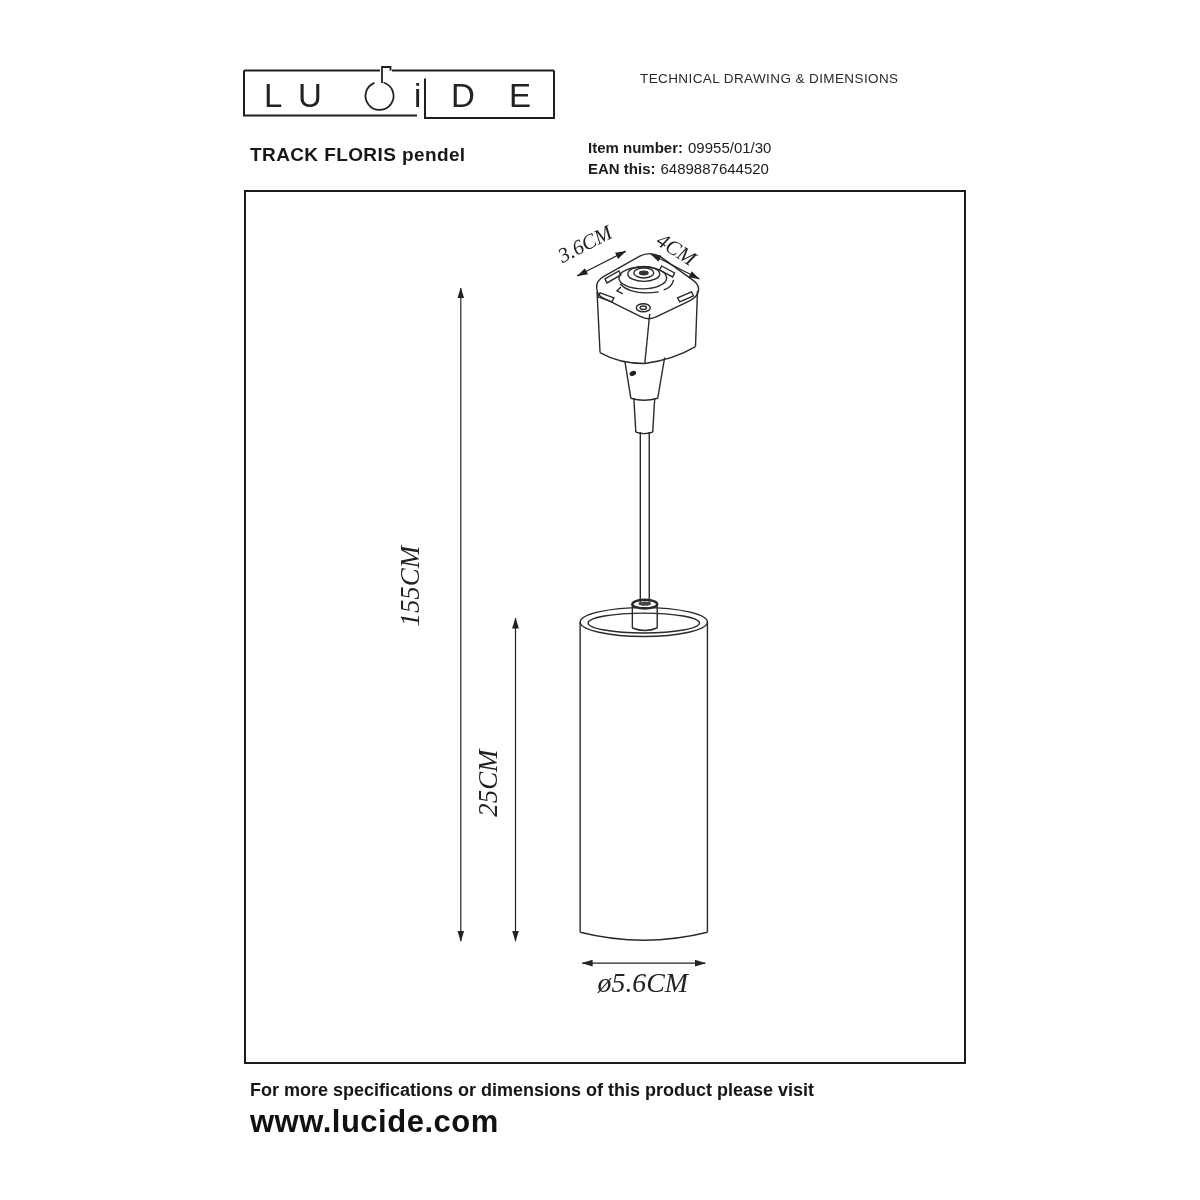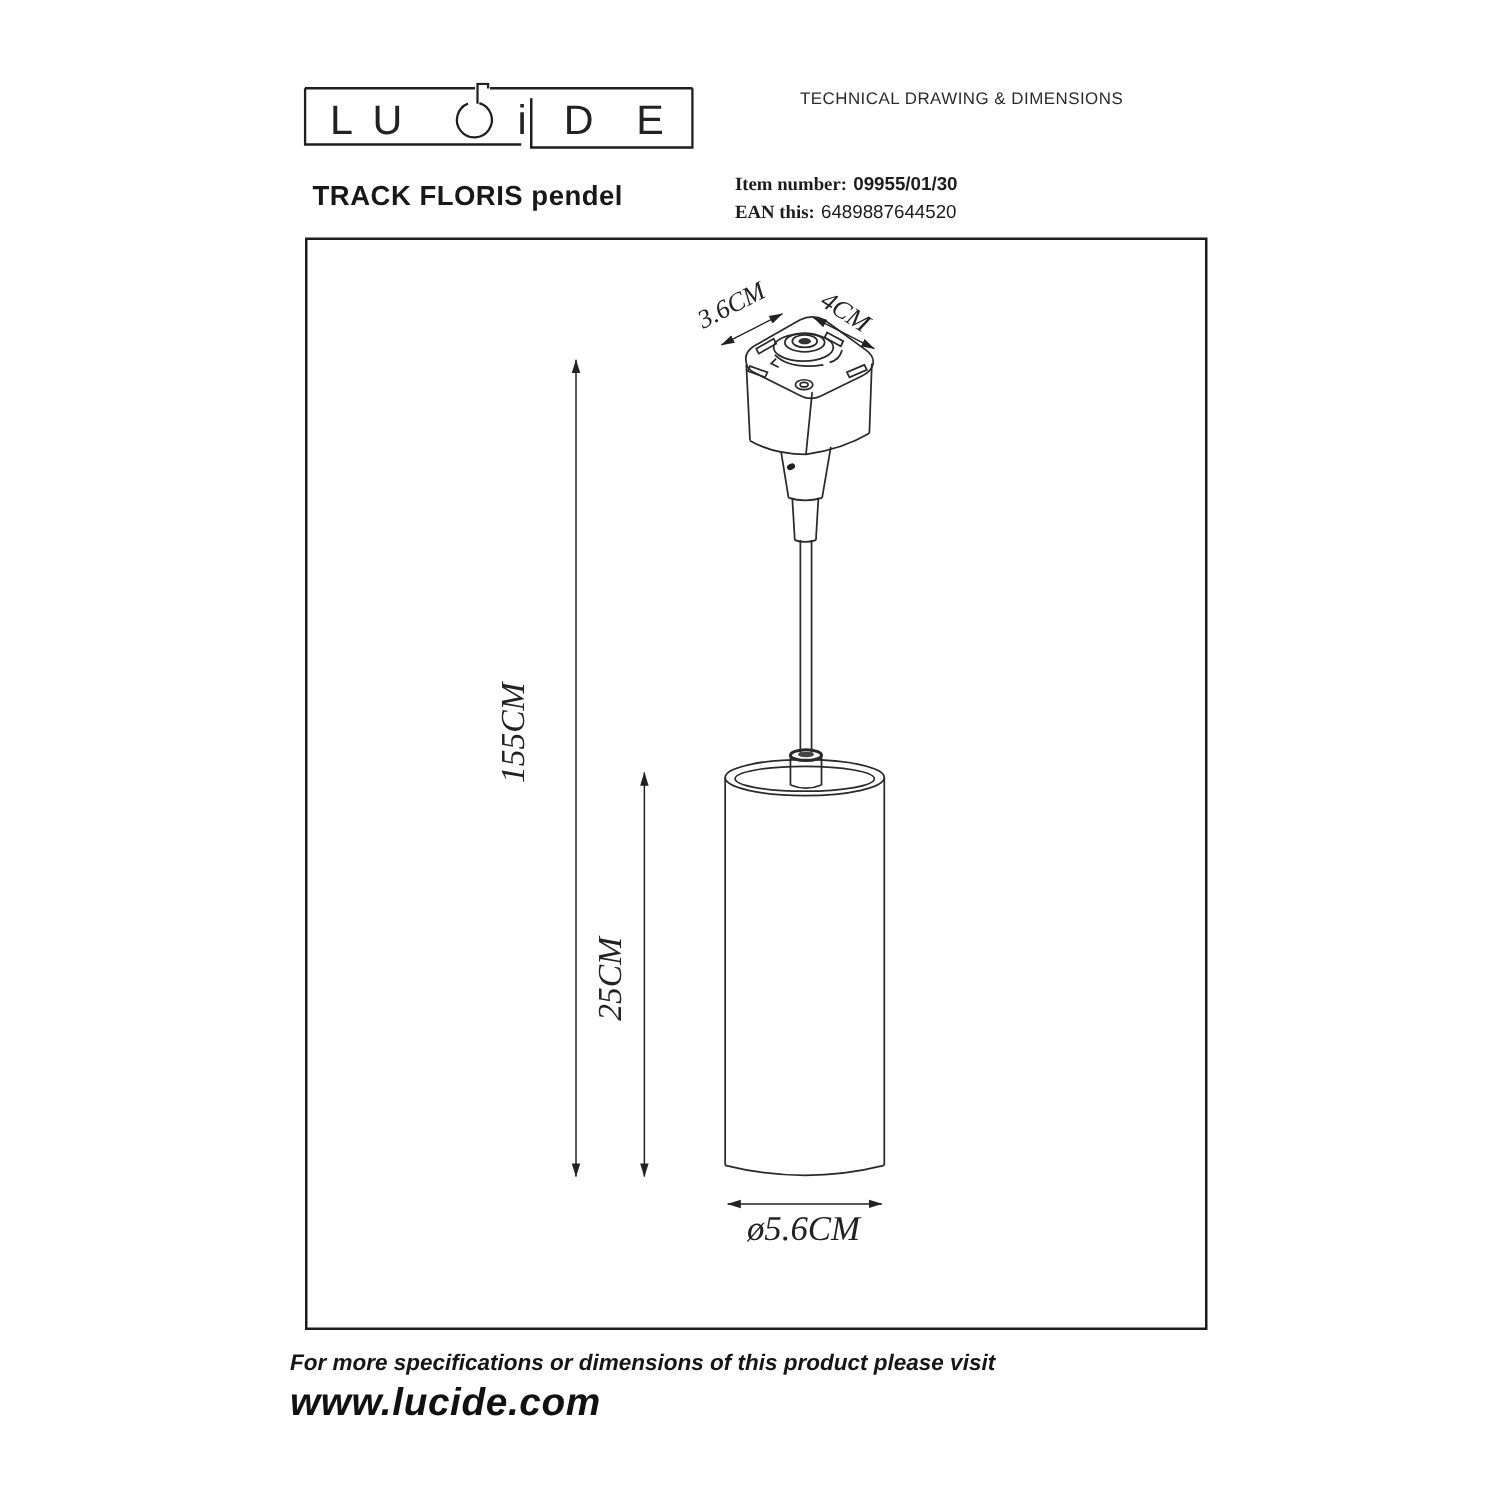--- a/index.html
+++ b/index.html
@@ -12,41 +12,41 @@
     overflow:hidden;
   }
   
   .logo{position:absolute;left:243px;top:66px;}
   .doc-title{
     position:absolute;left:640px;top:71px;width:320px;
     text-align:left;font-size:13.5px;letter-spacing:.4px;color:#2a2a2a;
   }
   .product-name{
     position:absolute;left:250px;top:144px;
-    font-size:22px;font-weight:bold;letter-spacing:.4px;color:#181818;
+    font-size:19px;font-weight:bold;letter-spacing:.4px;color:#181818;
   }
   .meta{position:absolute;left:588px;top:137px;font-size:15px;line-height:21px;}
-  .meta-label{font-weight:bold;font-family:Liberation Serif, serif;}
+  .meta-label{font-weight:bold;}
   .meta-value{margin-left:5px;}
-  .meta-value.bold{font-weight:bold;text-align:right;}
+  .meta-value.bold{font-weight:normal;text-align:right;}
   
   .drawing-frame{
     position:absolute;left:244px;top:190px;
     width:722px;height:874px;
     border:2px solid #1c1c1c;box-sizing:border-box;
     background:#fff;
   }
   .drawing-frame svg{display:block;width:100%;height:100%;}
   .dim-text{
     font-family:"Liberation Serif",serif;
     font-style:italic;
     fill:#222222;
   }
   
-  .footer{position:absolute;left:232px;top:1080px;font-style:italic;}
+  .footer{position:absolute;left:250px;top:1080px;}
   .footer-line1{font-size:18px;font-weight:bold;color:#161616;}
   .footer-site{font-size:31px;font-weight:bold;margin-top:3px;letter-spacing:.5px;color:#111;}
 </style>
 </head>
 <body>
 
 <div class="page">
 
   <svg class="logo" width="312" height="64" viewBox="0 0 312 64">
     <g stroke="#1f1f1f" stroke-width="2" fill="none">

